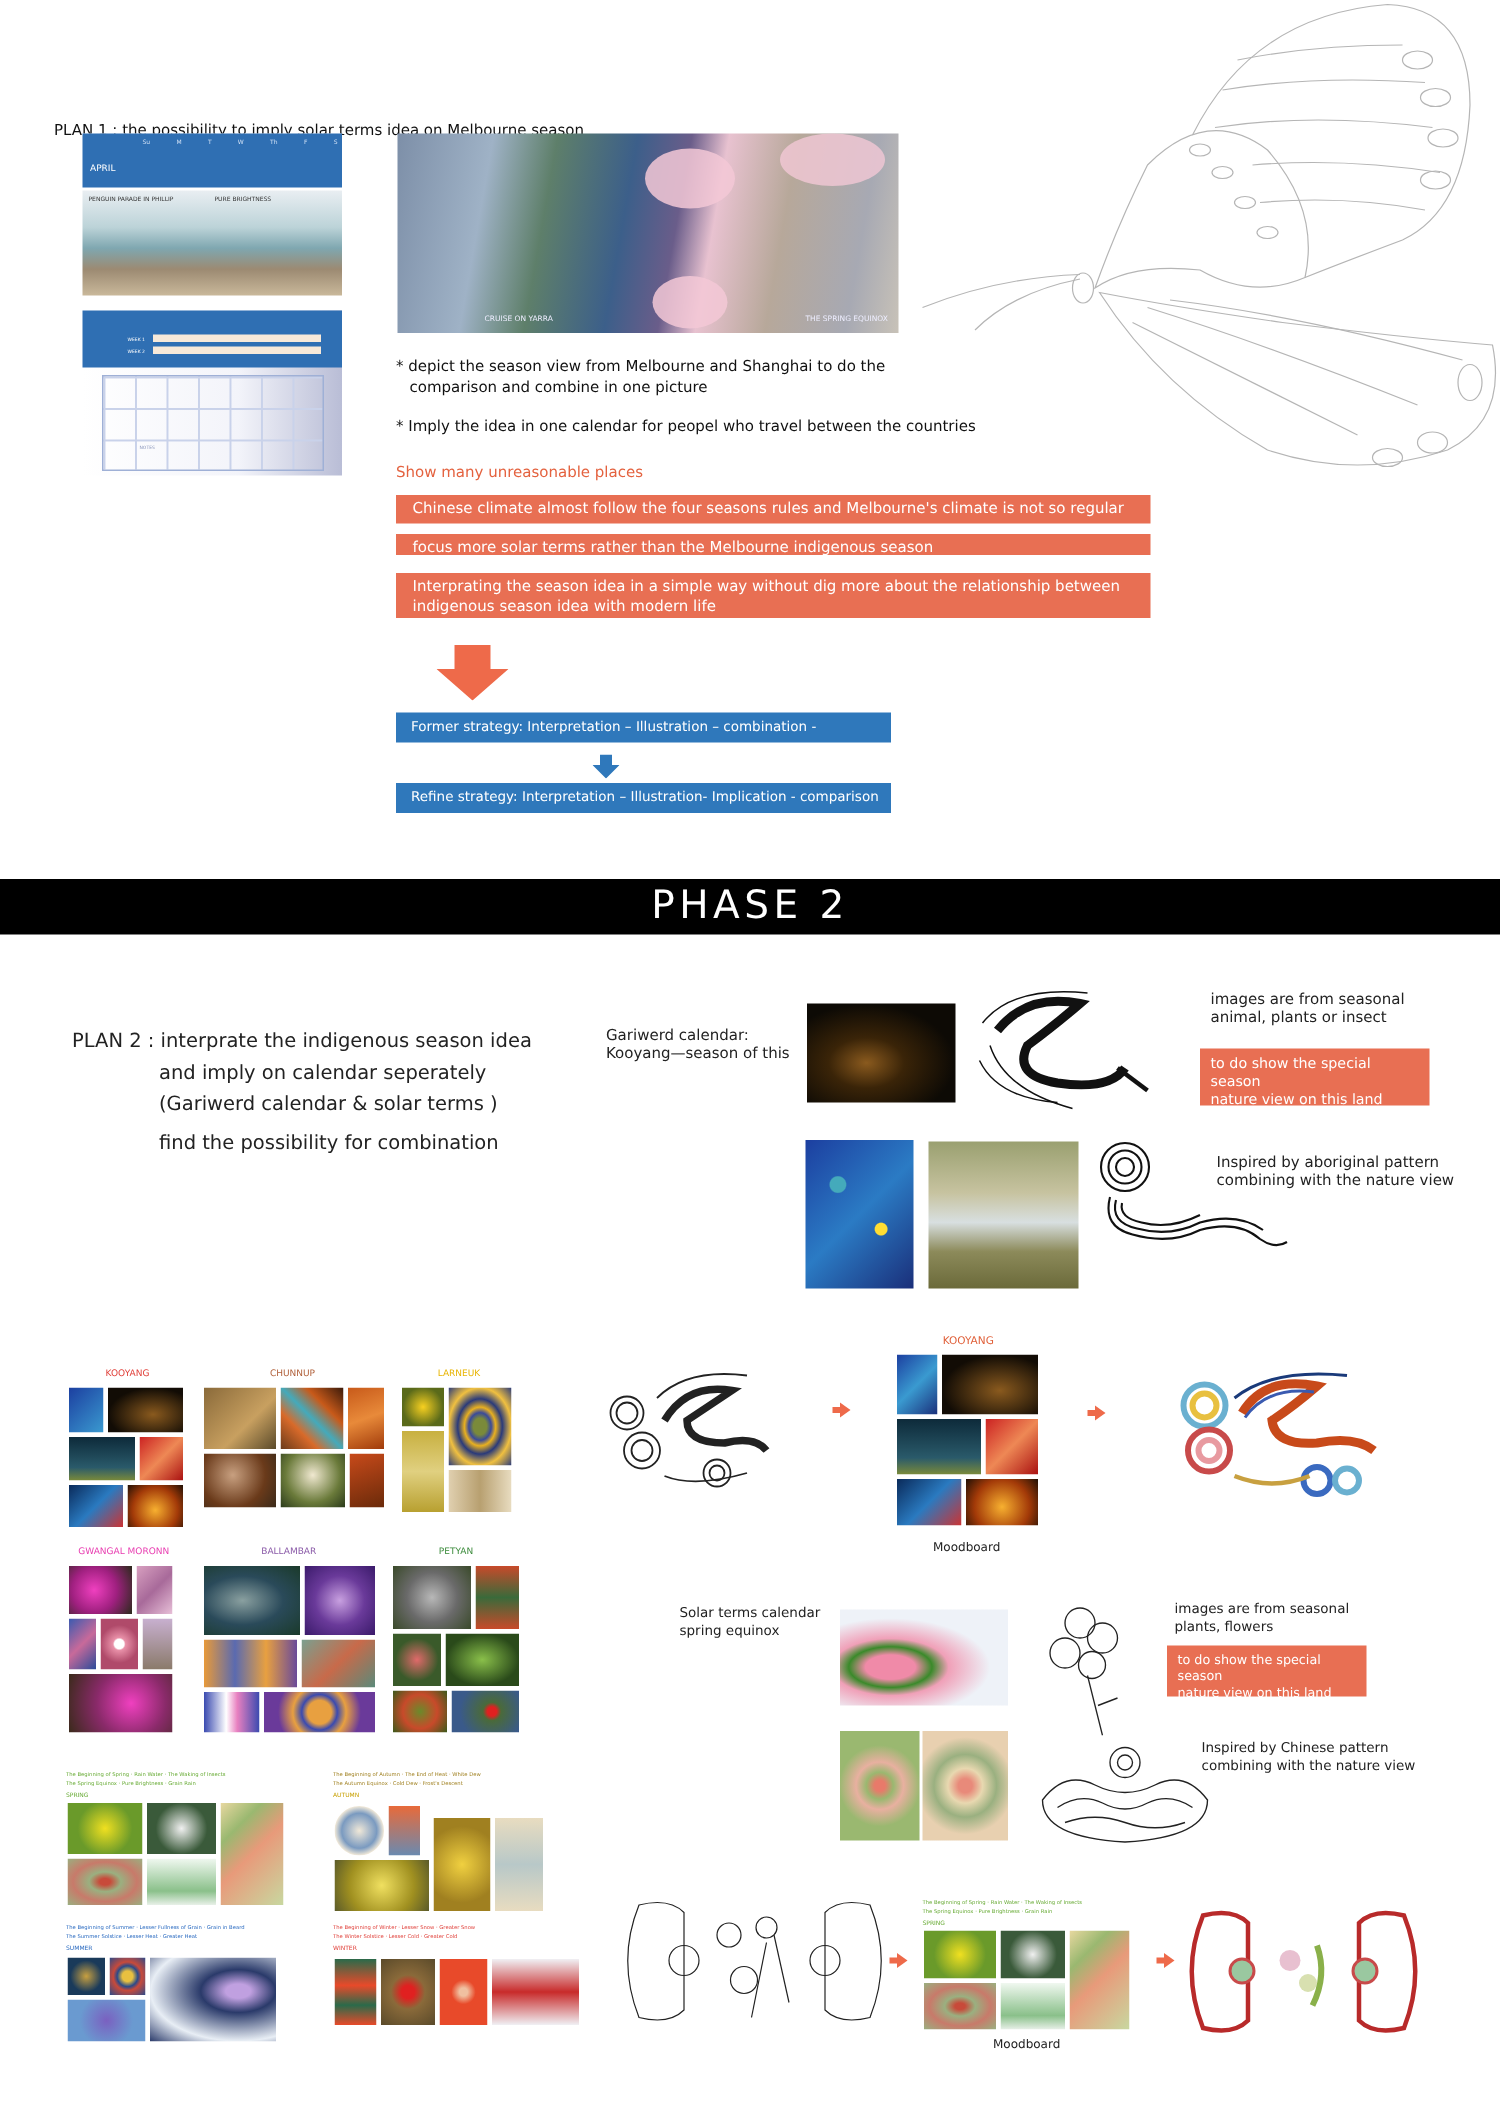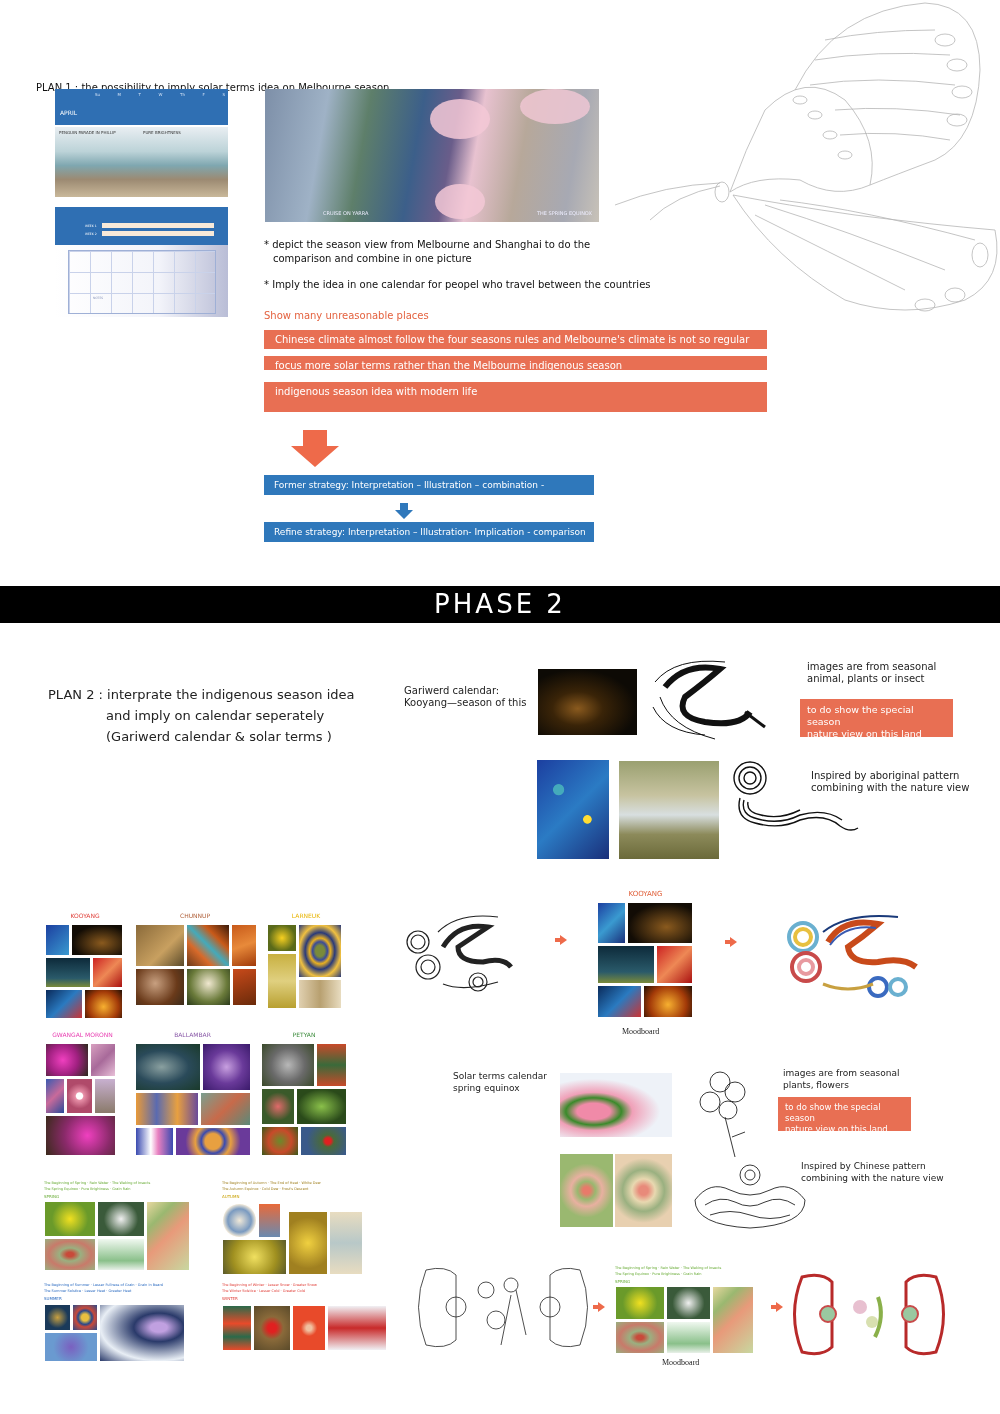--- a/index.html
+++ b/index.html
@@ -33,21 +33,21 @@
   .small{font-size:10px;line-height:12px;color:#222;}
   .orbox{position:absolute;background:#e86f53;color:#fff;font-size:9.5px;line-height:12px;padding:5px 7px;box-sizing:border-box;}
   .img{position:absolute;}
   .eelphoto{background:radial-gradient(ellipse at 40% 60%,#8a5a1e 0%,#3a2408 30%,#0d0a05 70%);}
   .dot{background:radial-gradient(circle at 30% 30%,#4ab 0 6%,transparent 7%),radial-gradient(circle at 70% 60%,#fd3 0 5%,transparent 6%),linear-gradient(135deg,#1c3fa0,#2b7bc4 50%,#1a2f7a);}
   .river{background:linear-gradient(180deg,#9aa070 0%,#c7c3a0 35%,#d8dfe0 55%,#8c8a5a 75%,#6b6a3a 100%);}
   .sect-lbl{position:absolute;font-size:6px;text-align:center;}
   .tile{position:absolute;border:1px solid #fff;box-sizing:border-box;}
   .arrow-r{position:absolute;width:0;height:0;border-top:5px solid transparent;border-bottom:5px solid transparent;border-left:7px solid #ee6a4a;}
   .arrow-r::before{content:"";position:absolute;left:-12px;top:-2px;width:5px;height:4px;background:#ee6a4a;}
-  .mb-cap{position:absolute;font-size:8px;color:#222;font-family:Liberation Serif, serif;}
+  .mb-cap{position:absolute;font-size:8px;color:#222;}
   .tiny{position:absolute;font-size:3.5px;color:#6a3;white-space:nowrap;}
 </style>
 </head>
 <body>
 
 <div class="abs title1">PLAN 1 : the possibility to imply solar terms idea on Melbourne season</div>
 
 <div class="abs cal1">
   <div class="hdr">
     <div class="days">
@@ -117,39 +117,41 @@
 <div class="abs bullet" style="top:238px;">
   <div>* depict the season view from Melbourne and Shanghai to do the</div>
   <div style="padding-left:9px;">comparison and combine in one picture</div>
 </div>
 <div class="abs bullet" style="top:278px;">* Imply the idea in one calendar for peopel who travel between the countries</div>
 
 <div class="abs redhdr">Show many unreasonable places</div>
 <div class="redbox" style="top:330px;height:19px;">Chinese climate almost follow the four seasons rules and Melbourne's climate is not so regular</div>
 <div class="redbox" style="top:356px;height:14px;">focus more solar terms rather than the Melbourne indigenous season</div>
 <div class="redbox" style="top:382px;height:30px;">
+  <div>Interprating the season idea in a simple way without dig more about the relationship between</div>
   <div>indigenous season idea with modern life</div>
 </div>
 
 <svg class="downarrow" viewBox="0 0 48 37">
   <path d="M12 0 H36 V16 H48 L24 37 L0 16 H12 Z" fill="#ee6a4a"></path>
 </svg>
 
 <div class="bluebox" style="top:475px;">Former strategy: Interpretation – Illustration – combination - Implication</div>
 <svg class="abs" style="left:395px;top:503px;" width="18" height="16" viewBox="0 0 18 16">
   <path d="M5 0 H13 V7 H18 L9 16 L0 7 H5 Z" fill="#2f78bb"></path>
 </svg>
 <div class="bluebox" style="top:522px;">Refine strategy: Interpretation – Illustration- Implication - comparison</div>
 
 <div class="abs phase">PHASE 2</div>
 
 <div class="abs plan2">
   <span style="display:block;">PLAN 2 : interprate the indigenous season idea</span>
   <span class="ind">and imply on calendar seperately</span>
   <span class="ind">(Gariwerd calendar &amp; solar terms )</span>
+  <span class="ind" style="margin-top:5px;">find the possibility for combination</span>
 </div>
 
 <div class="abs small" style="left:404px;top:685px;">
   <div>Gariwerd calendar:</div>
   <div>Kooyang—season of this</div>
 </div>
 <div class="img eelphoto" style="left:538px;top:669px;width:99px;height:66px;"></div>
 <svg class="abs" style="left:645px;top:657px;" width="130" height="90" viewBox="0 0 130 90" fill="none" stroke="#111">
   <path d="M20 30 Q40 5 75 12 Q60 25 40 40 Q30 60 60 65 Q95 70 105 55" stroke-width="6"></path>
   <path d="M10 25 Q30 0 80 5" stroke-width="1"></path>

